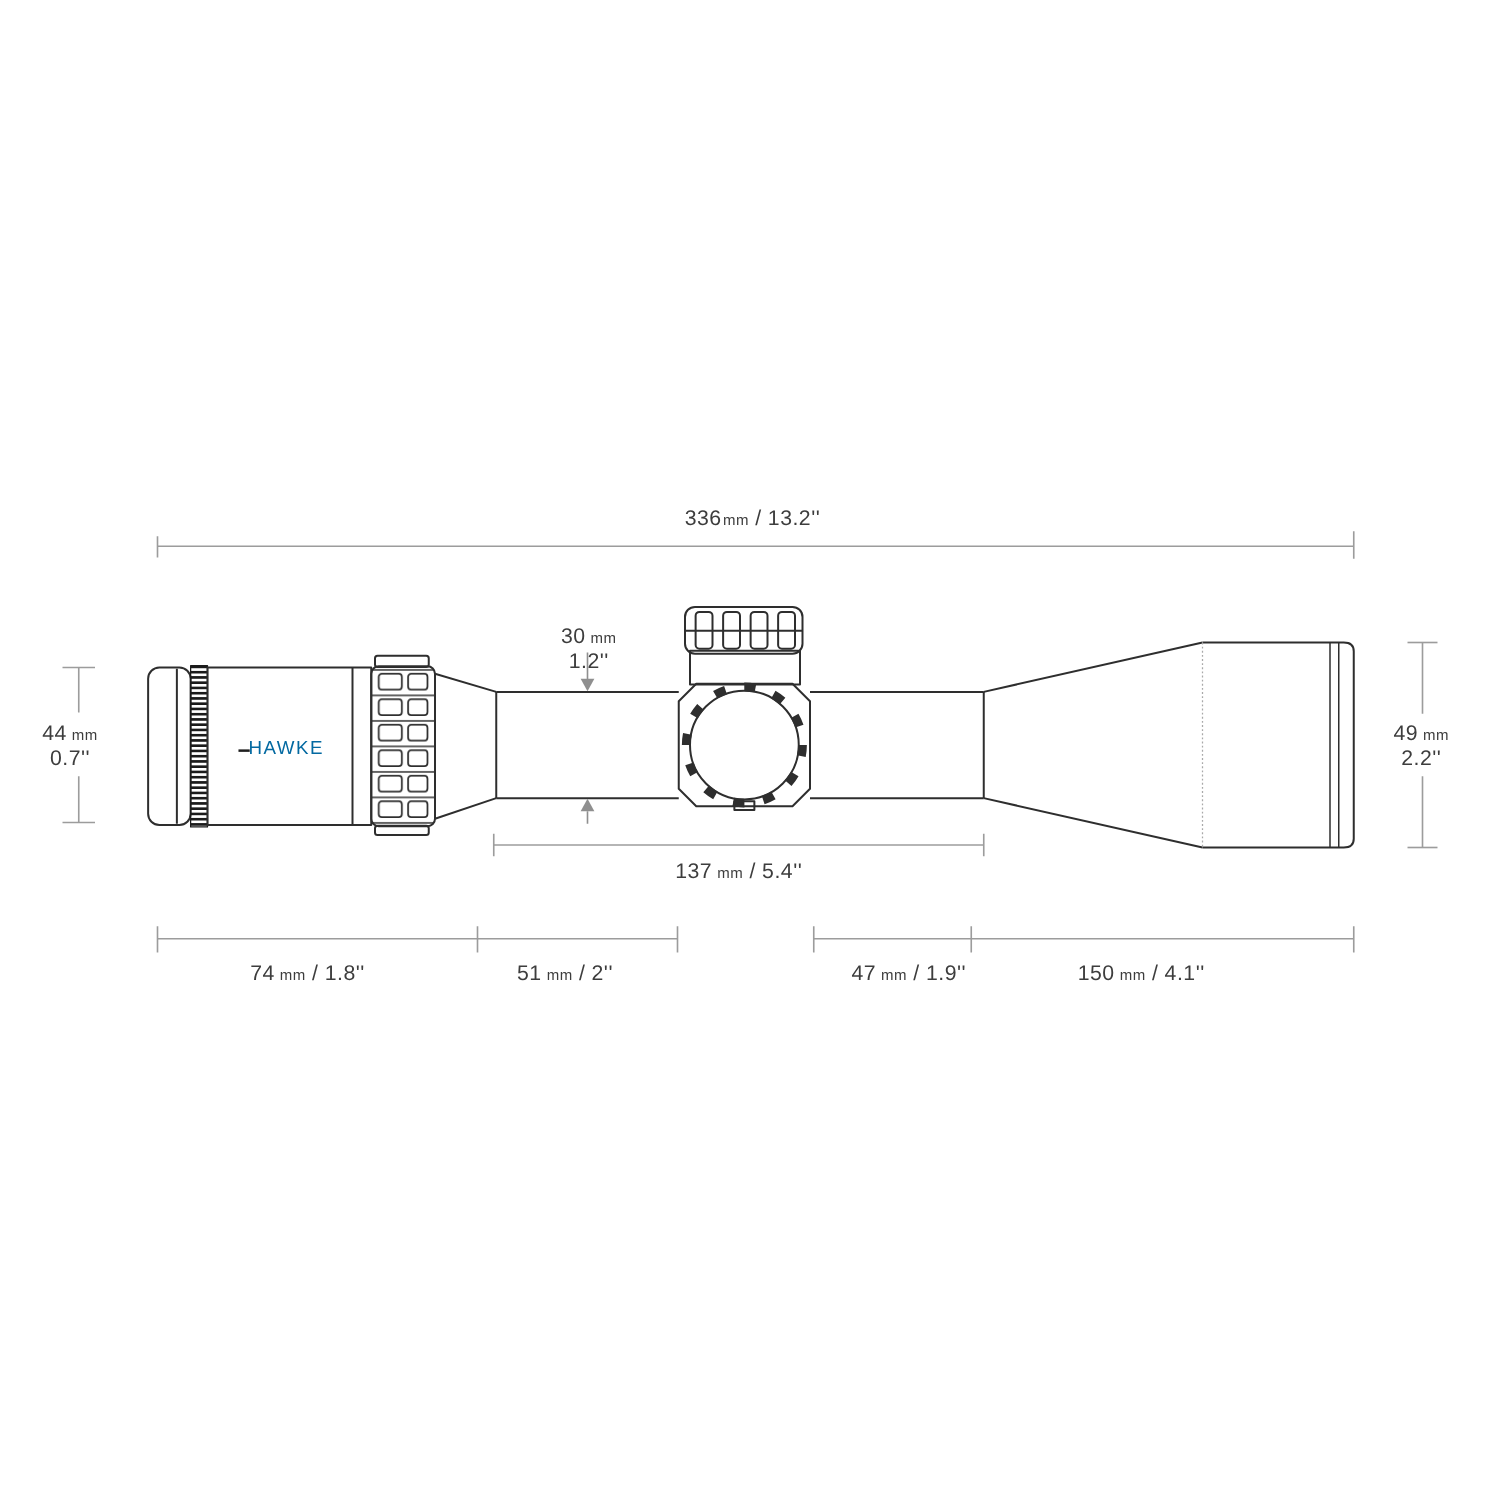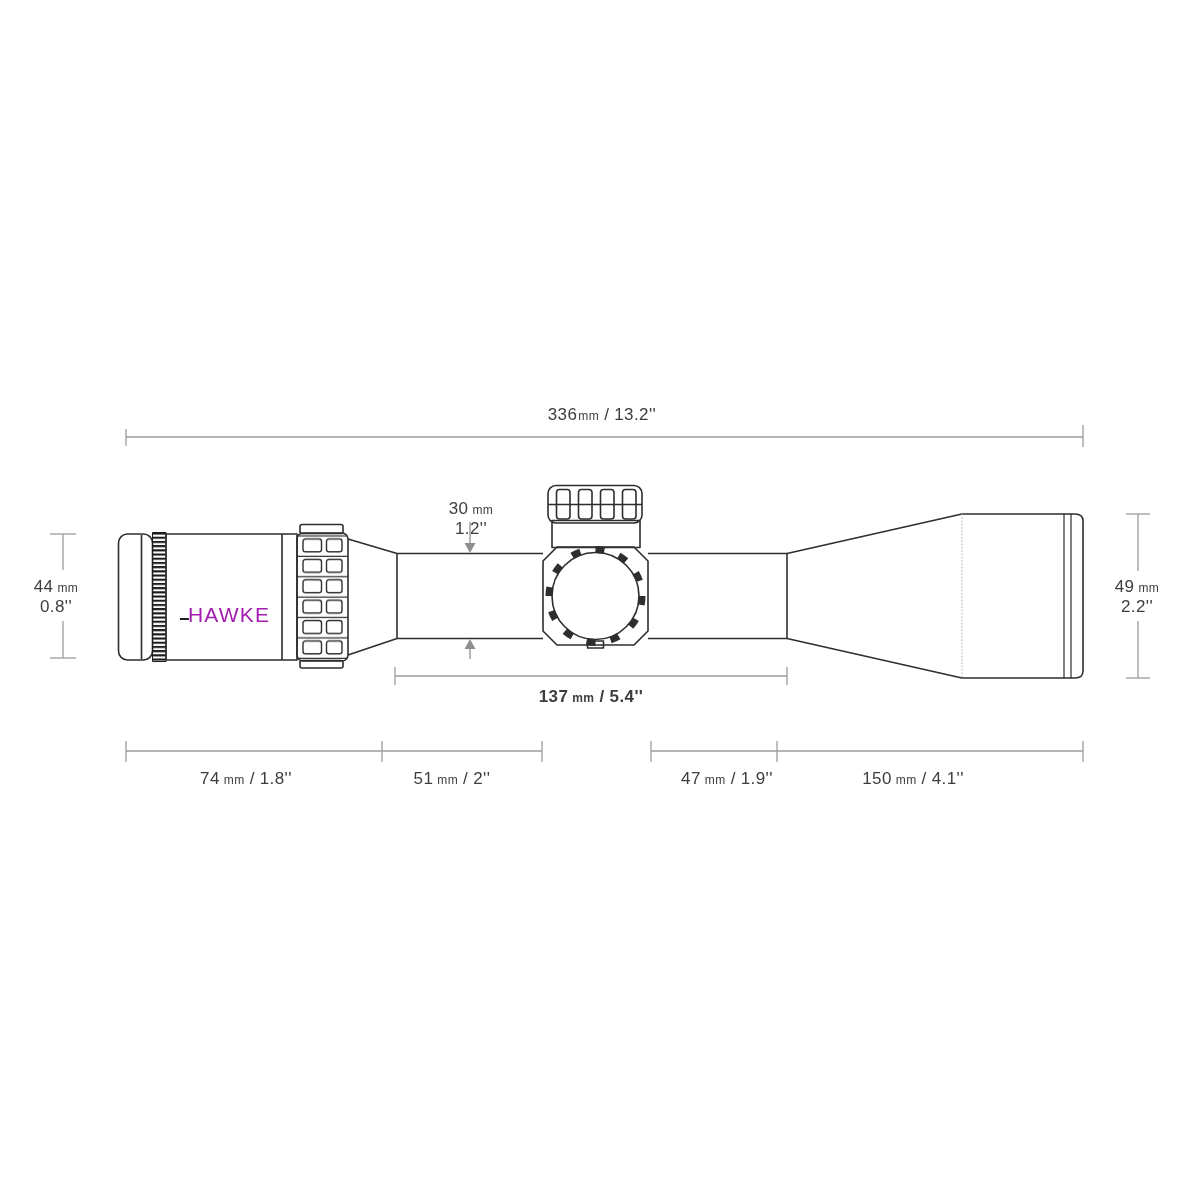--- a/index.html
+++ b/index.html
@@ -20,25 +20,24 @@
     font-size:17px;
     letter-spacing:0.4px;
     line-height:17.5px;
   }
   .dim-label .u{font-size:12px;margin-left:4px;}
   .dim-label .u.tight{margin-left:1px;}
   .dim-label .sep{margin:0 5px;}
   .hawke-logo{
     position:absolute;
     transform:translate(-50%,-50%);
-    color:#a21caf;
-    font-size:21px;
+    color:#0369a1;
+    font-size:15px;
     letter-spacing:1.2px;
     white-space:nowrap;
-    margin-top:16px;
   }
   .hawke-logo .logo-dash{
     display:inline-block;
     width:9px;height:2px;
     background:#1f1f1f;
     vertical-align:2px;
     margin-right:-1px;
   }
 </style>
 </head>
@@ -182,29 +181,29 @@
     <span>336</span><span class="u tight">mm</span><span class="sep">/</span><span>13.2''</span>
   </div>
 
   <div class="dim-label" style="left:471px;top:488px;margin-top:12px;">
     <div><span>30</span><span class="u">mm</span></div>
     <div><span>1.2''</span></div>
   </div>
 
   <div class="dim-label" style="left:56px;top:578px;">
     <div><span>44</span><span class="u">mm</span></div>
-    <div><span>0.8''</span></div>
+    <div><span>0.7''</span></div>
   </div>
 
   <div class="dim-label" style="left:1137px;top:578px;">
     <div><span>49</span><span class="u">mm</span></div>
     <div><span>2.2''</span></div>
   </div>
 
-  <div class="dim-label" style="left:591px;top:688px;font-weight:bold;">
+  <div class="dim-label" style="left:591px;top:688px;">
     <span>137</span><span class="u">mm</span><span class="sep">/</span><span>5.4''</span>
   </div>
 
   <div class="dim-label" style="left:246px;top:770px;">
     <span>74</span><span class="u">mm</span><span class="sep">/</span><span>1.8''</span>
   </div>
 
   <div class="dim-label" style="left:452px;top:770px;text-align:center;">
     <span>51</span><span class="u">mm</span><span class="sep">/</span><span>2''</span>
   </div>

